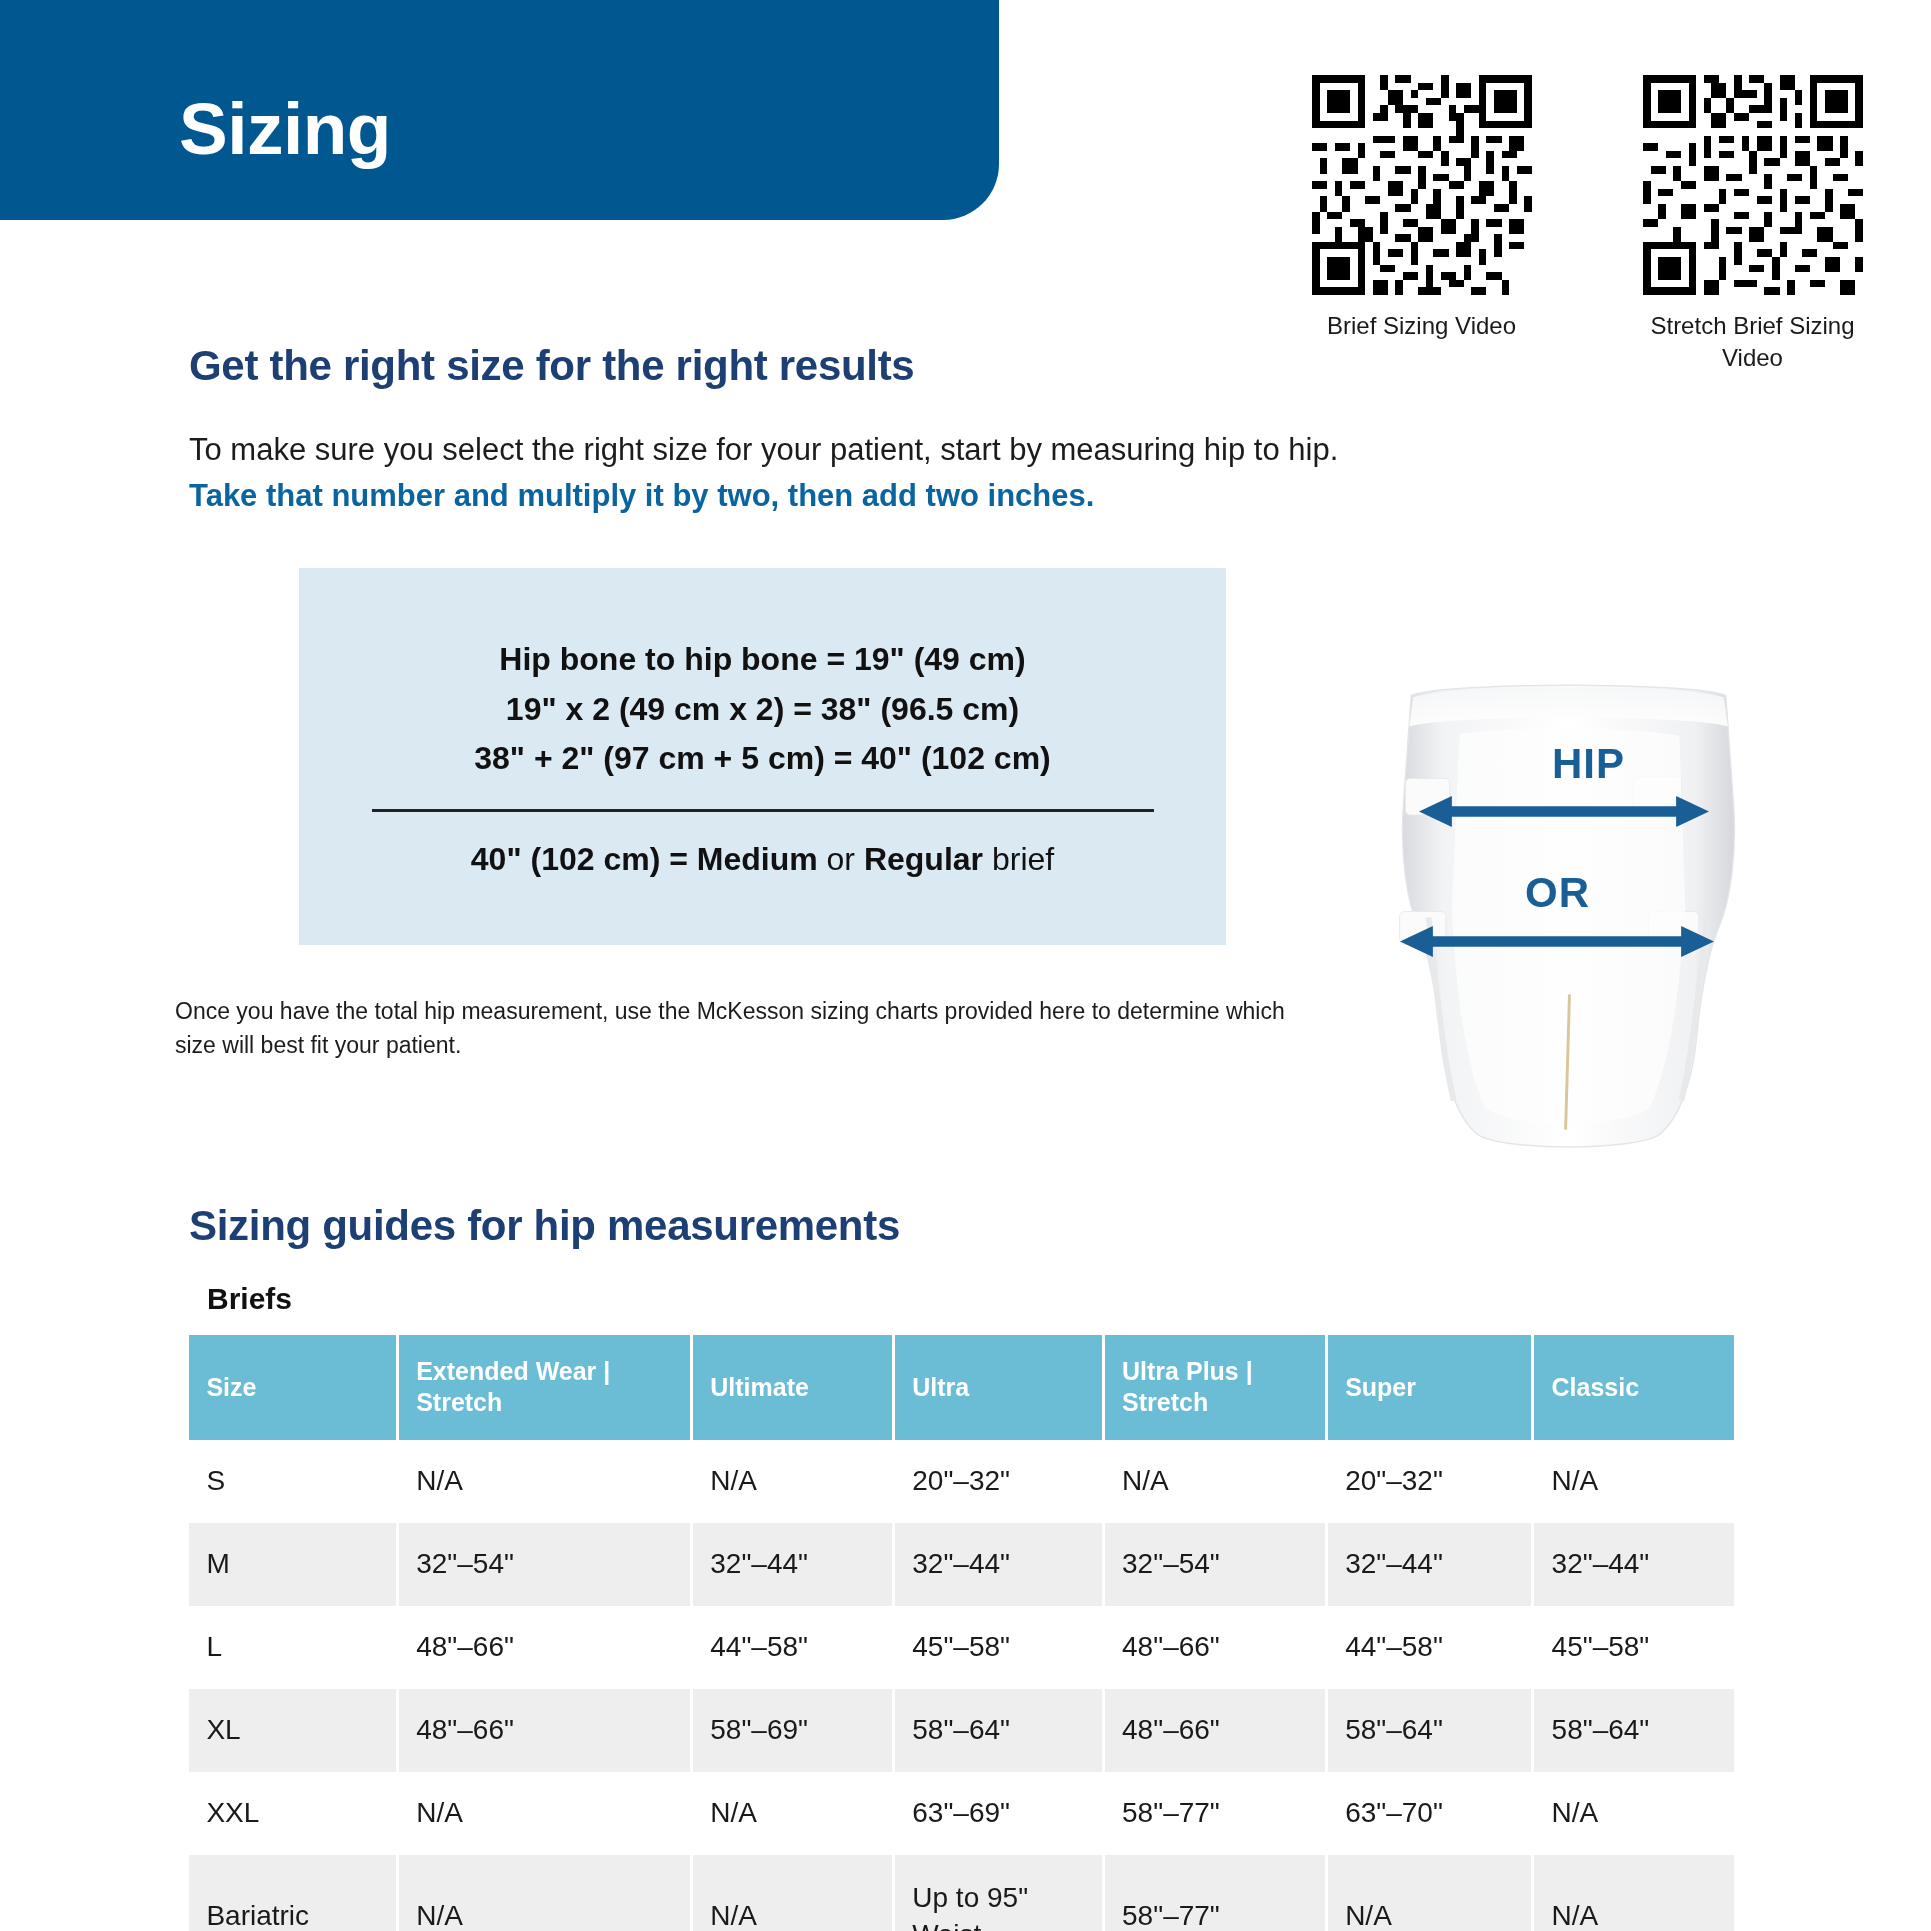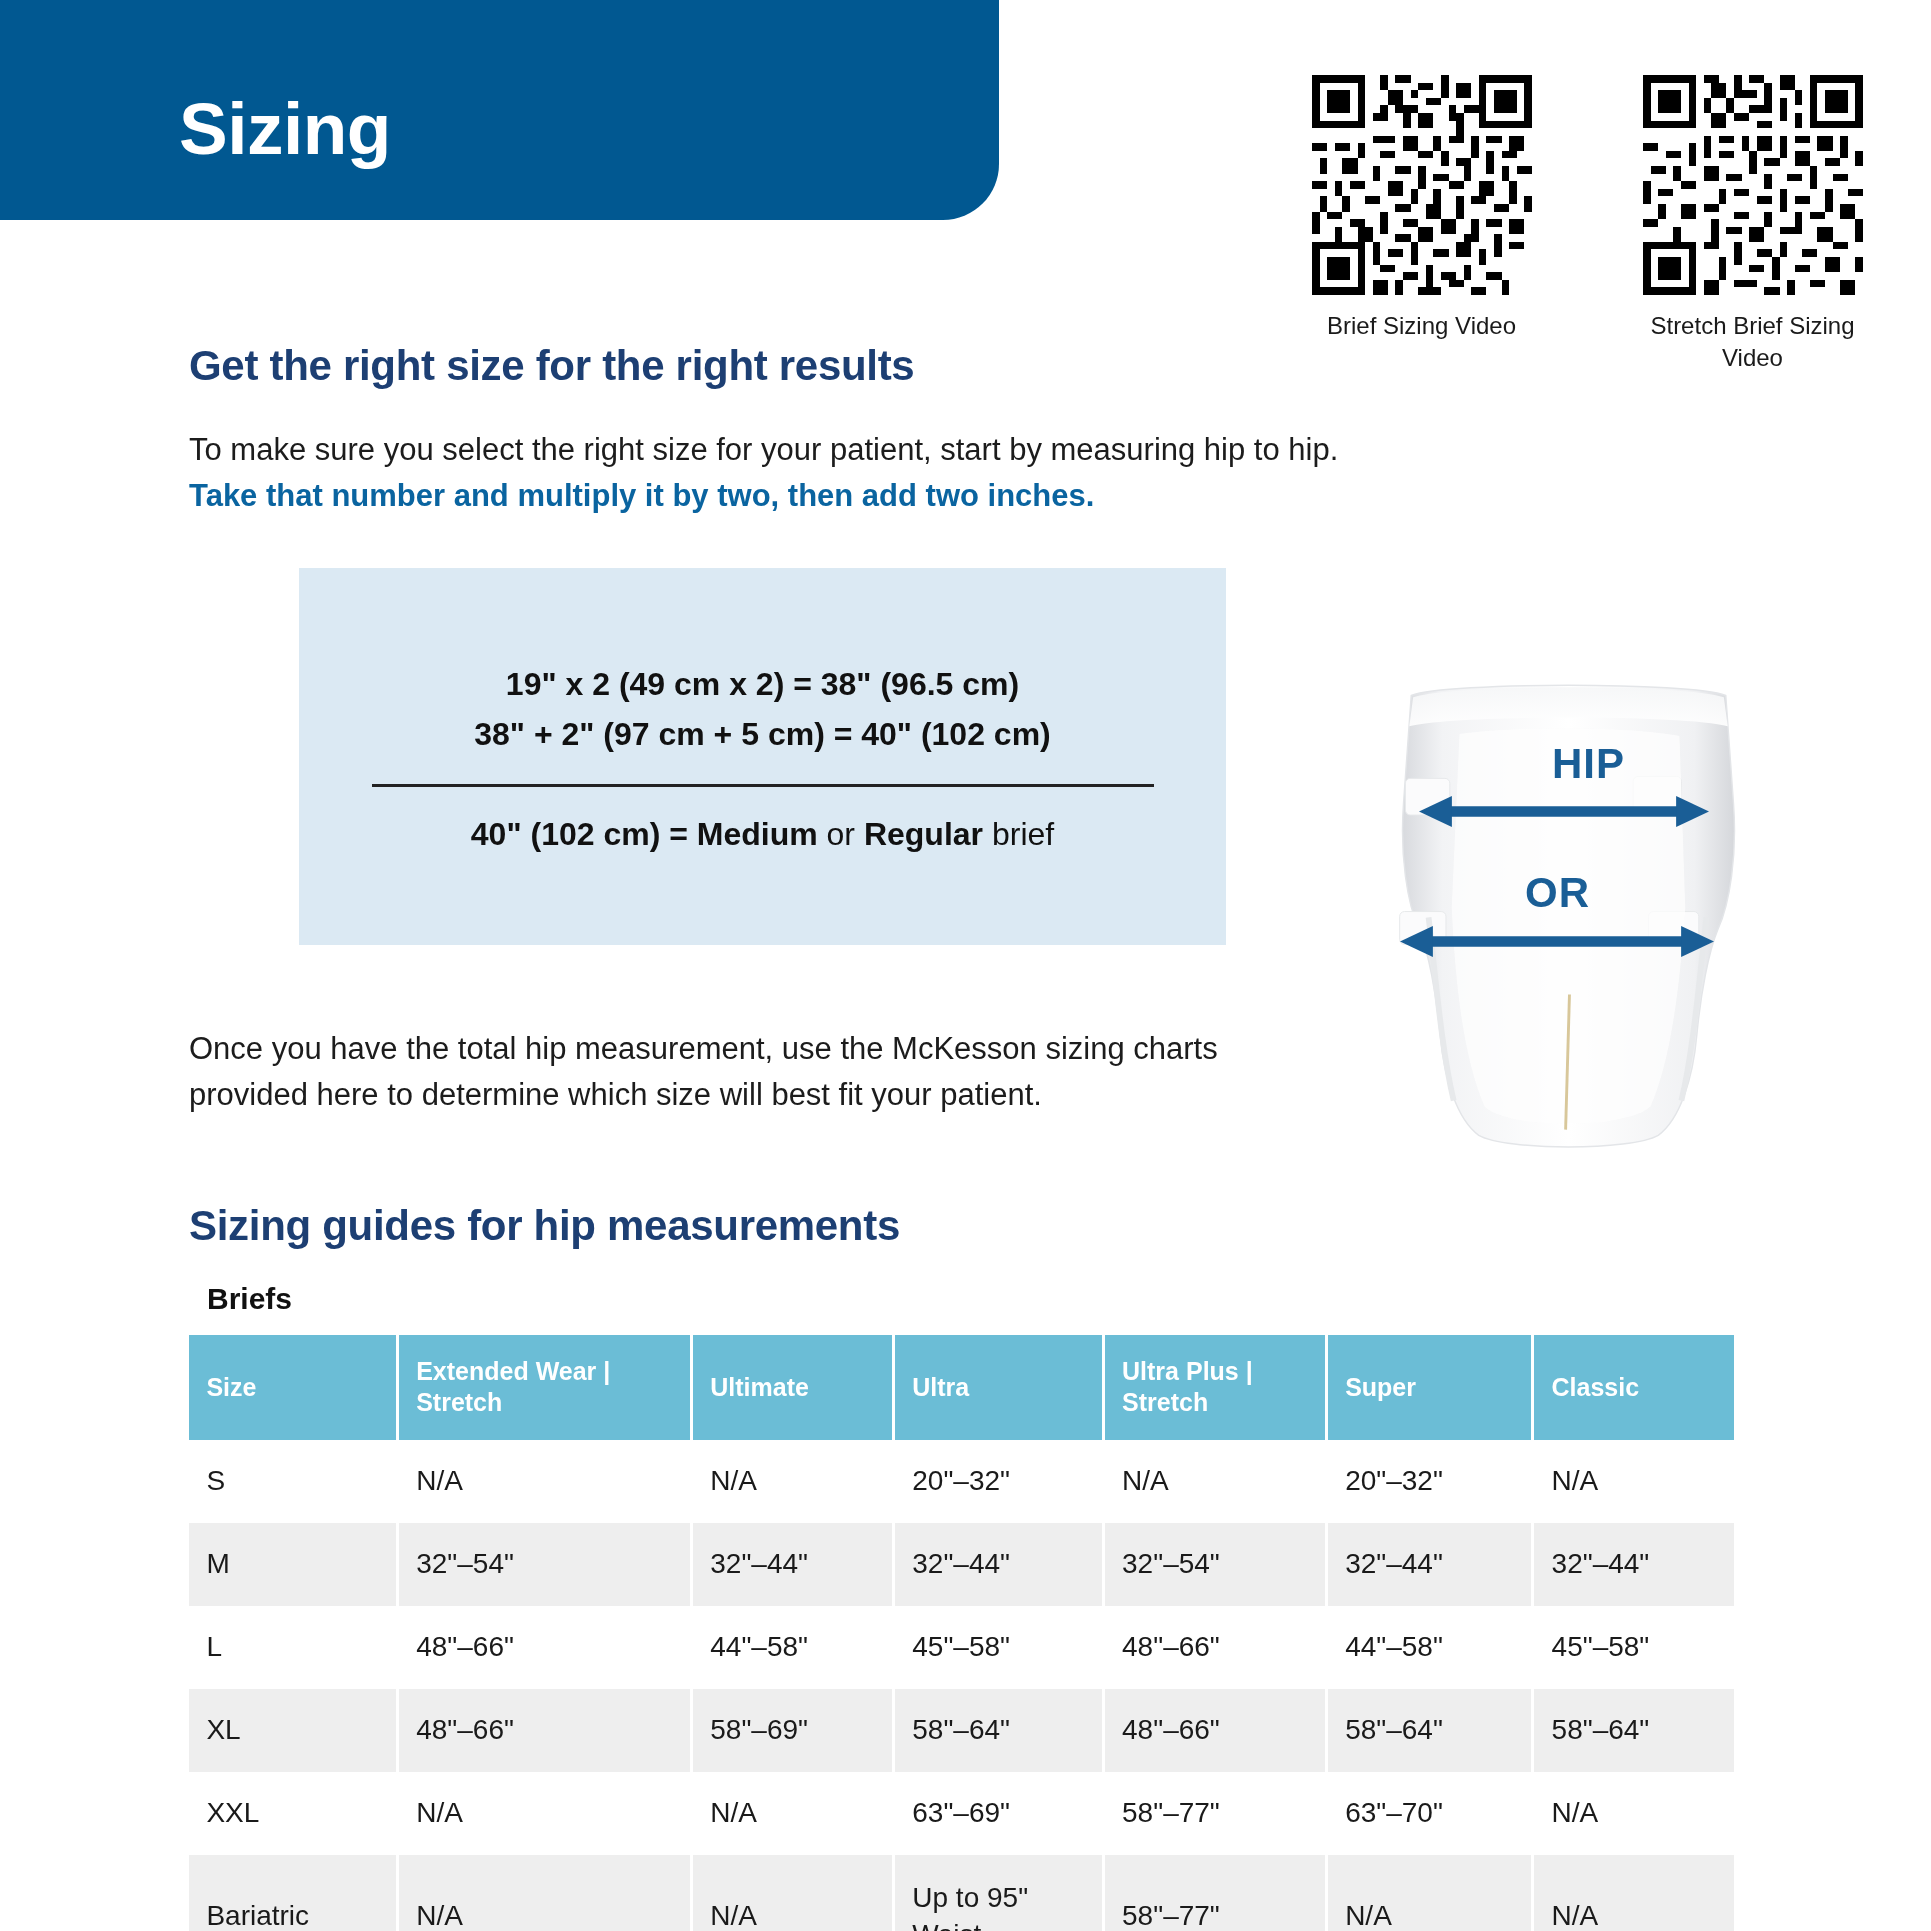--- a/index.html
+++ b/index.html
@@ -70,23 +70,23 @@
   .calc-rule {
     width: 782px; height: 2.9px; background: #222;
     margin: 25px 0 29px 0;
   }
   .calc-result { font-size: 32px; color: #111; text-align: center; }
   .calc-result .reg { font-weight: 400; }
   .calc-result .bld { font-weight: 700; }
 
   
   .second-para {
-    position: absolute; left: 189px; top: 994px;
+    position: absolute; left: 175px; top: 994px;
     width: 1130px;
-    font-size: 31px; line-height: 1.48; color: #1c1c1c; margin-top: 32px;
+    font-size: 23px; line-height: 1.48; color: #1c1c1c;
   }
 
   
   .product-wrap {
     position: absolute; left: 1390px; top: 676px;
     width: 357px; height: 473px;
   }
   .product-svg { width: 357px; height: 473px; display:block; }
   .hip-label, .or-label {
     position: absolute;
@@ -376,20 +376,21 @@
     <div class="qr-caption">Stretch Brief Sizing Video</div>
   </div>
 
   <div class="sec-heading" id="heading-right-size">Get the right size for the right results</div>
 
   <p class="intro-para">
     <span>To make sure you select the right size for your patient, start by measuring hip to hip. </span><span class="emph">Take that number and multiply it by two, then add two inches.</span>
   </p>
 
   <div class="calc-box">
+    <div class="calc-line">Hip bone to hip bone = 19" (49 cm)</div>
     <div class="calc-line">19" x 2 (49 cm x 2) = 38" (96.5 cm)</div>
     <div class="calc-line">38" + 2" (97 cm + 5 cm) = 40" (102 cm)</div>
     <div class="calc-rule"></div>
     <div class="calc-result"><span class="bld">40" (102 cm) = </span><span class="bld">Medium</span><span class="reg"> or </span><span class="bld">Regular</span><span class="reg"> brief</span></div>
   </div>
 
   <p class="second-para">Once you have the total hip measurement, use the McKesson sizing charts provided here to determine which size will best fit your patient.</p>
 
   <div class="product-wrap">
     <svg class="product-svg" viewBox="0 0 370 490">

